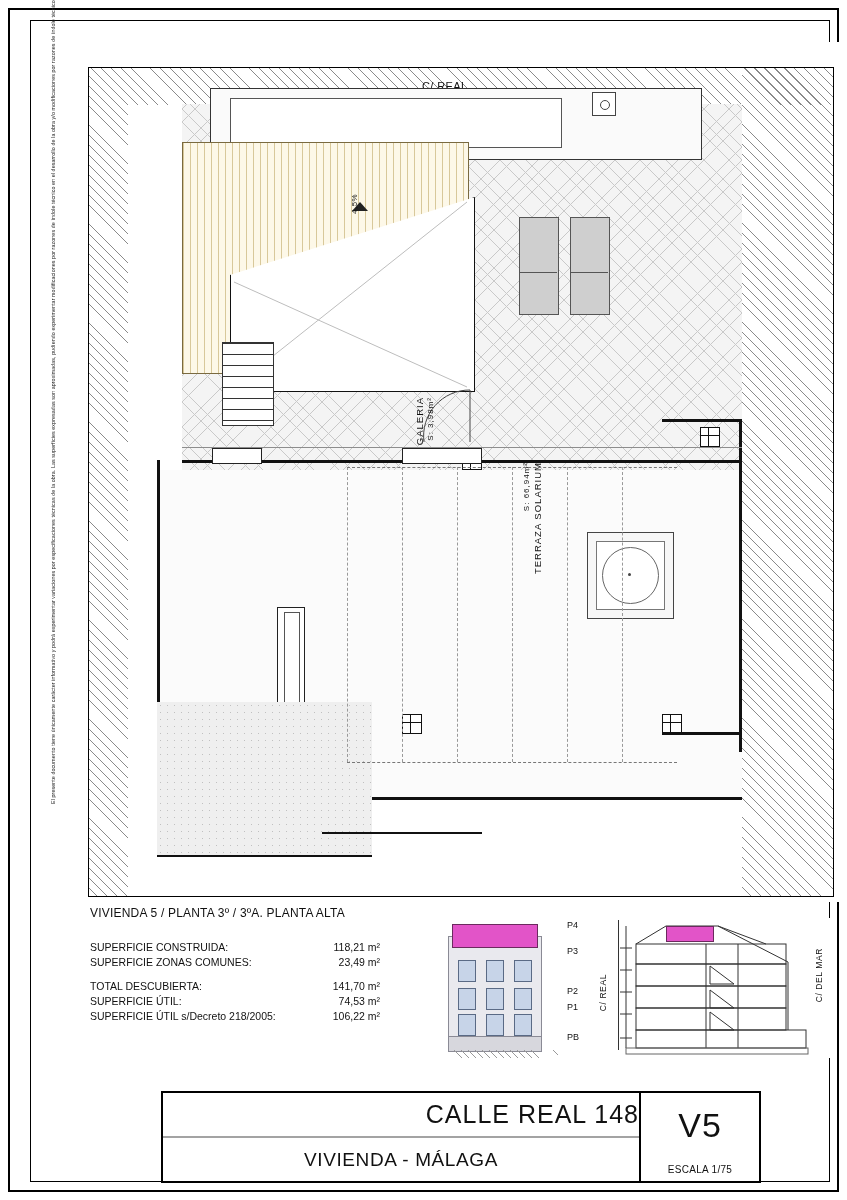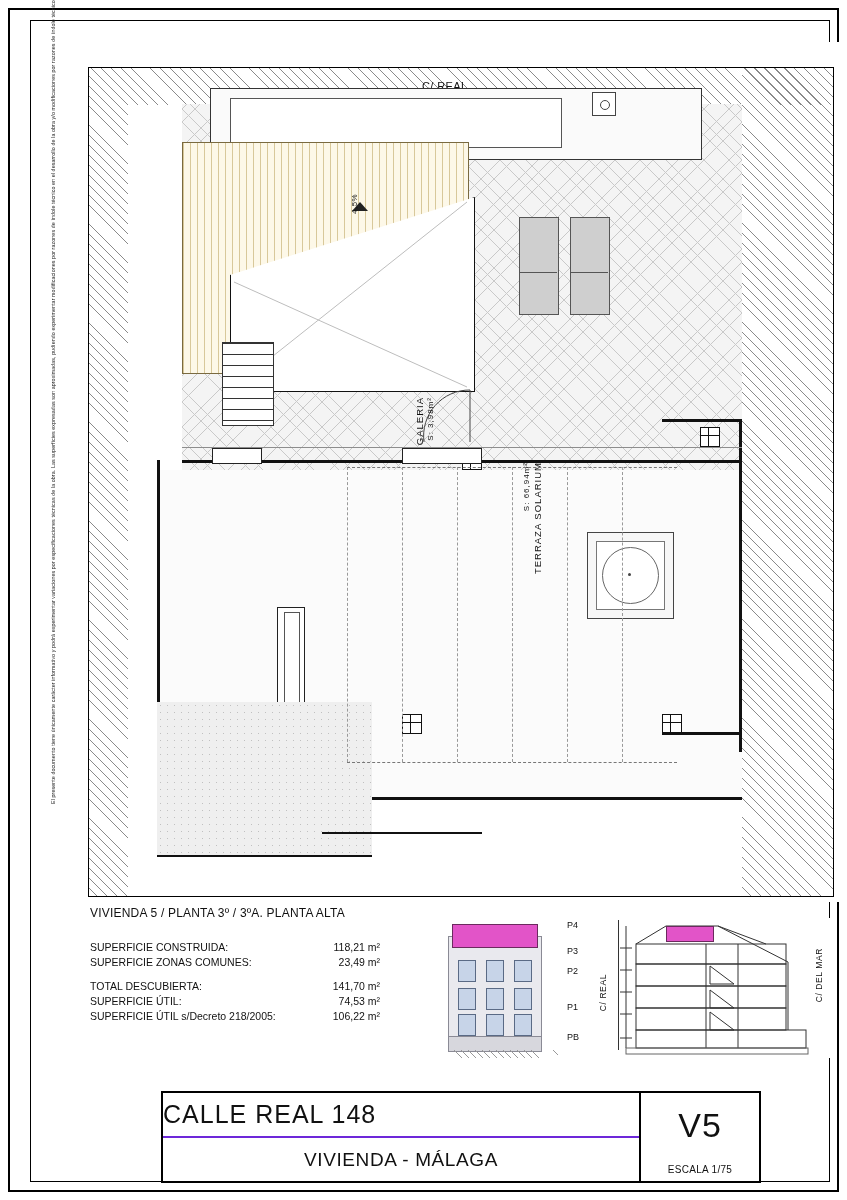--- a/index.html
+++ b/index.html
@@ -110,21 +110,21 @@
 
   
   .section{position:absolute;left:556px;top:16px;width:215px;height:140px;background:#fff;}
   .sec-frame{position:absolute;left:0;top:2px;width:198px;height:130px;border-left:1px solid #333;}
   .sec-pink{position:absolute;left:48px;top:8px;width:46px;height:14px;background:#e254c8;border:1px solid #6b2a5e;}
   .delmar{position:absolute;left:196px;top:30px;font-size:8.5px;writing-mode:vertical-rl;transform:rotate(180deg);letter-spacing:0.6px;}
 
   
   .titleblock{position:absolute;left:130px;top:1070px;width:600px;height:92px;border:2px solid #000;box-sizing:border-box;display:flex;}
   .tb-left{flex:1;display:flex;flex-direction:column;}
-  .tb-row1{flex:1;display:flex;align-items:center;justify-content:flex-start;border-bottom:2px solid #6d28d9;}
+  .tb-row1{flex:1;display:flex;align-items:center;justify-content:flex-end;border-bottom:2px solid #a3a3a3;}
   .tb-row2{flex:1;display:flex;align-items:center;justify-content:center;}
   .tb-title{font-size:25px;letter-spacing:1px;}
   .tb-sub{font-size:19px;letter-spacing:0.6px;}
   .tb-right{width:118px;border-left:2px solid #000;display:flex;flex-direction:column;}
   .tb-code{flex:1;display:flex;align-items:center;justify-content:center;font-size:34px;letter-spacing:1px;}
   .tb-scale{height:24px;display:flex;align-items:center;justify-content:center;font-size:10px;letter-spacing:0.3px;}
 </style>
 </head>
 <body>
 
@@ -249,21 +249,21 @@
         <div class="fac-win" style="left:18px;top:96px;"></div>
         <div class="fac-win" style="left:46px;top:96px;"></div>
         <div class="fac-win" style="left:74px;top:96px;"></div>
         <div class="fac-ground"></div>
         <div class="fac-base"></div>
       </div>
 
       <div class="levels">
         <div class="lvl" style="top:2px;">P4</div>
         <div class="lvl" style="top:28px;text-align:center;">P3</div>
-        <div class="lvl" style="top:48px;">P2</div>
+        <div class="lvl" style="top:68px;">P2</div>
         <div class="lvl" style="top:84px;">P1</div>
         <div class="lvl" style="top:114px;">PB</div>
         <div class="creal">C/ REAL</div>
       </div>
 
       <div class="section">
         <div class="sec-frame"></div>
         <div class="sec-pink"></div>
         <svg width="215" height="140">
           <g stroke="#333" fill="none" stroke-width="1">

